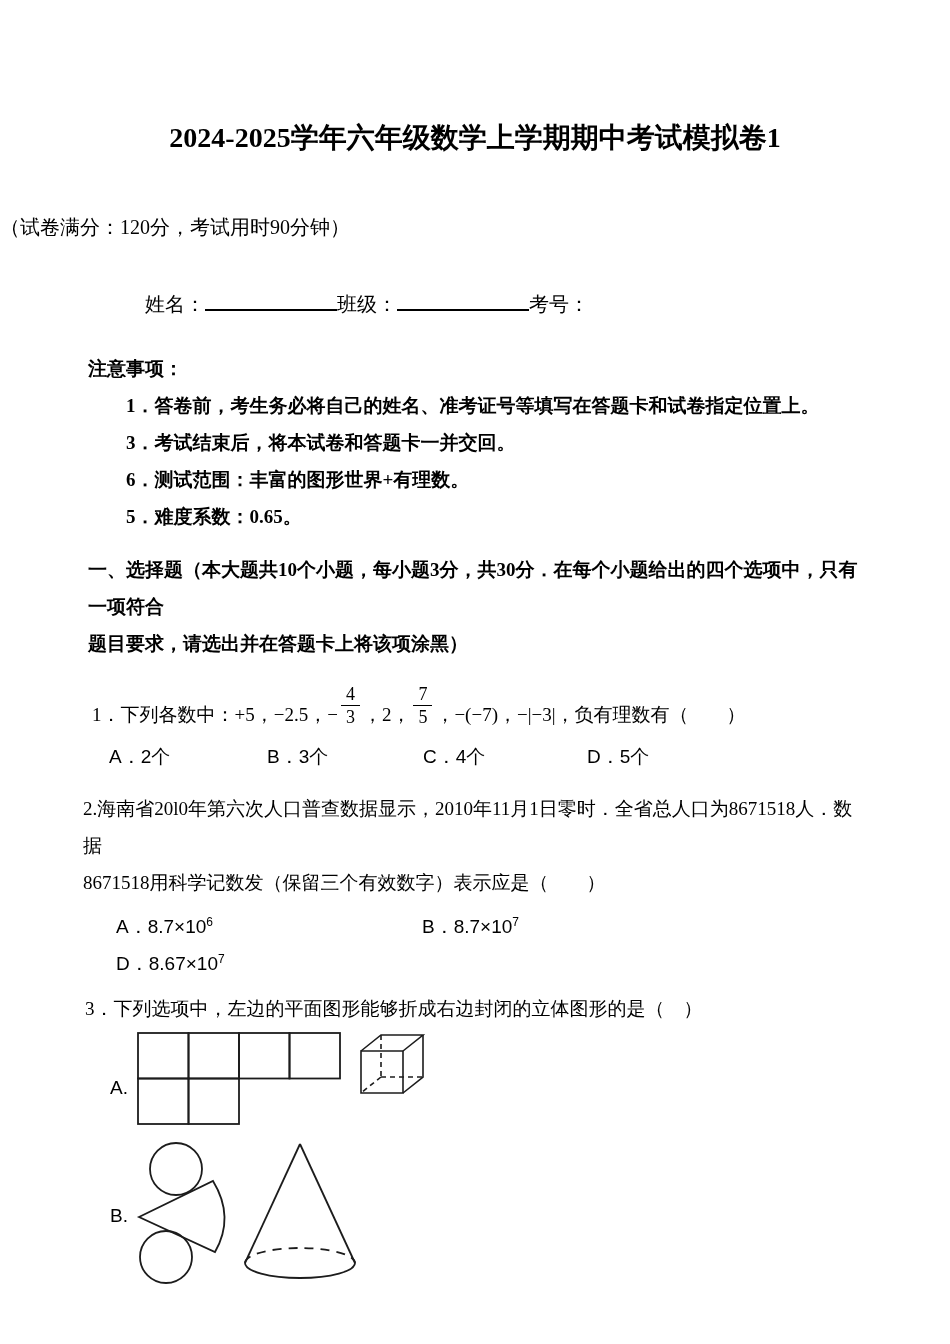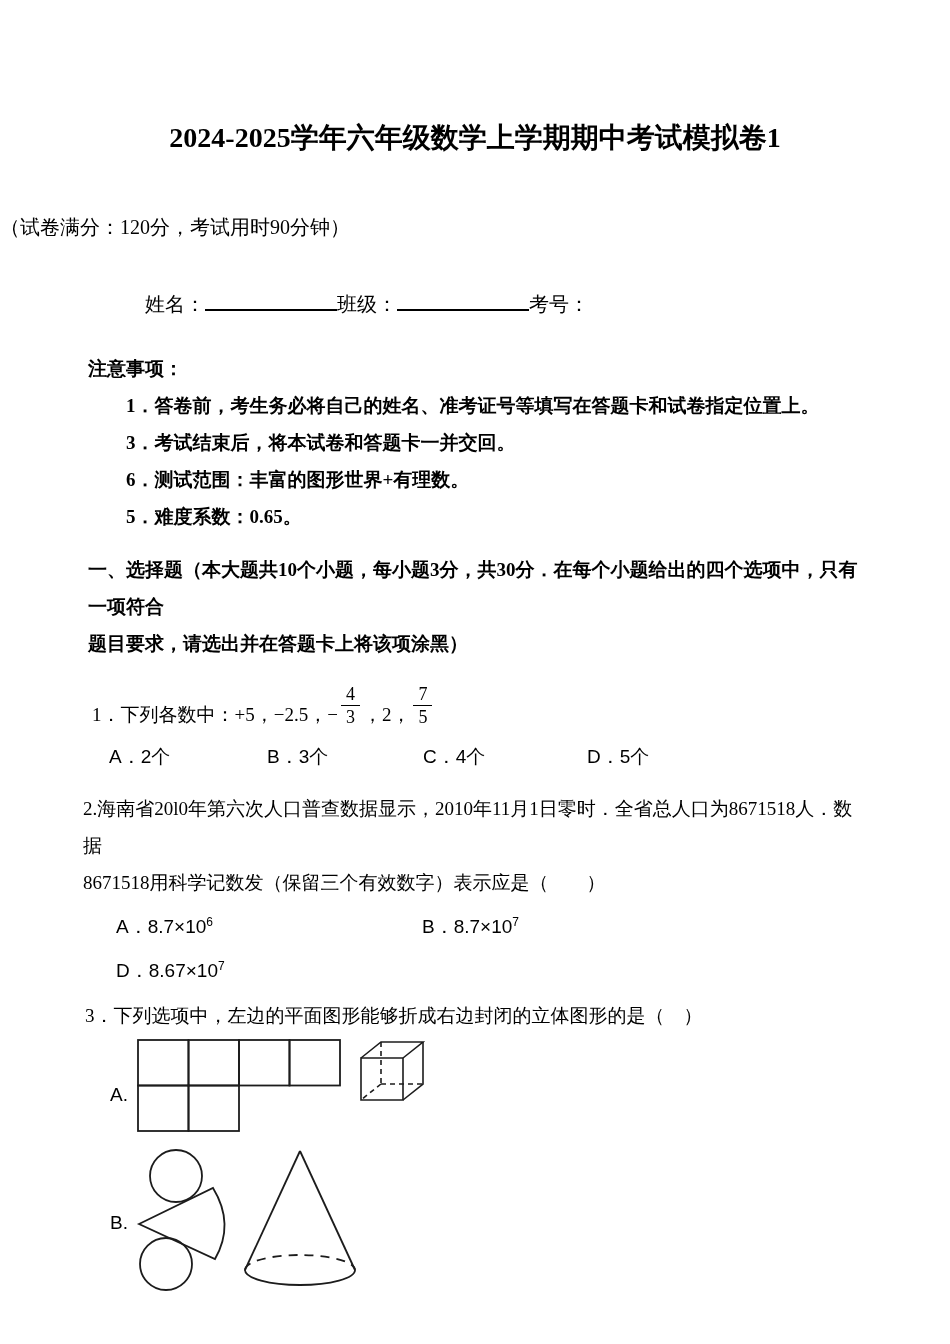--- a/index.html
+++ b/index.html
@@ -43,21 +43,21 @@
   .frac .num{border-bottom:1.6px solid #000;padding:0 5px 1px;font-style:normal;}
   .frac .den{padding-top:1px;font-style:normal;}
   .opts-font{font-family:"Liberation Sans","DejaVu Sans",sans-serif;font-size:19px;}
   .q1-opts{
     display:grid;grid-template-columns:158px 156px 164px auto;
     padding-left:21px;margin-top:16px;line-height:26px;
   }
   .q2-line{line-height:37px;margin-left:-5px;}
   .q2-wrap{margin-top:20px;}
   .q2-opts{
-    display:grid;grid-template-columns:306px auto;row-gap:13px;
+    display:grid;grid-template-columns:306px auto;row-gap:6px;
     padding-left:28px;margin-top:8px;line-height:26px;
   }
   .q2-opts sup{font-size:12px;}
   .q3-text{margin-left:-3px;margin-top:12px;line-height:37px;}
   
   .fig-row{display:flex;align-items:flex-start;}
   .fig-row-a{margin-left:22px;margin-top:4px;}
   .fig-row-b{margin-left:22px;margin-top:13px;}
   .opt-label{
     width:26px;flex:0 0 26px;
@@ -99,20 +99,21 @@
       <span>1．下列各数中：+5，−2.5，−</span>
         <span class="frac">
           <i class="num">4</i>
           <i class="den">3</i>
         </span>
         <span>，2，</span>
         <span class="frac">
           <i class="num">7</i>
           <i class="den">5</i>
         </span>
+        <span>，−(−7)，−|−3|，负有理数有（　　）</span>
     </div>
     <div class="q1-opts opts-font">
       <span>A．2个</span>
       <span>B．3个</span>
       <span>C．4个</span>
       <span>D．5个</span>
     </div>
 
     <div class="q2-wrap">
       <div class="q2-line">2.海南省20l0年第六次人口普查数据显示，2010年11月1日零时．全省总人口为8671518人．数据</div>

